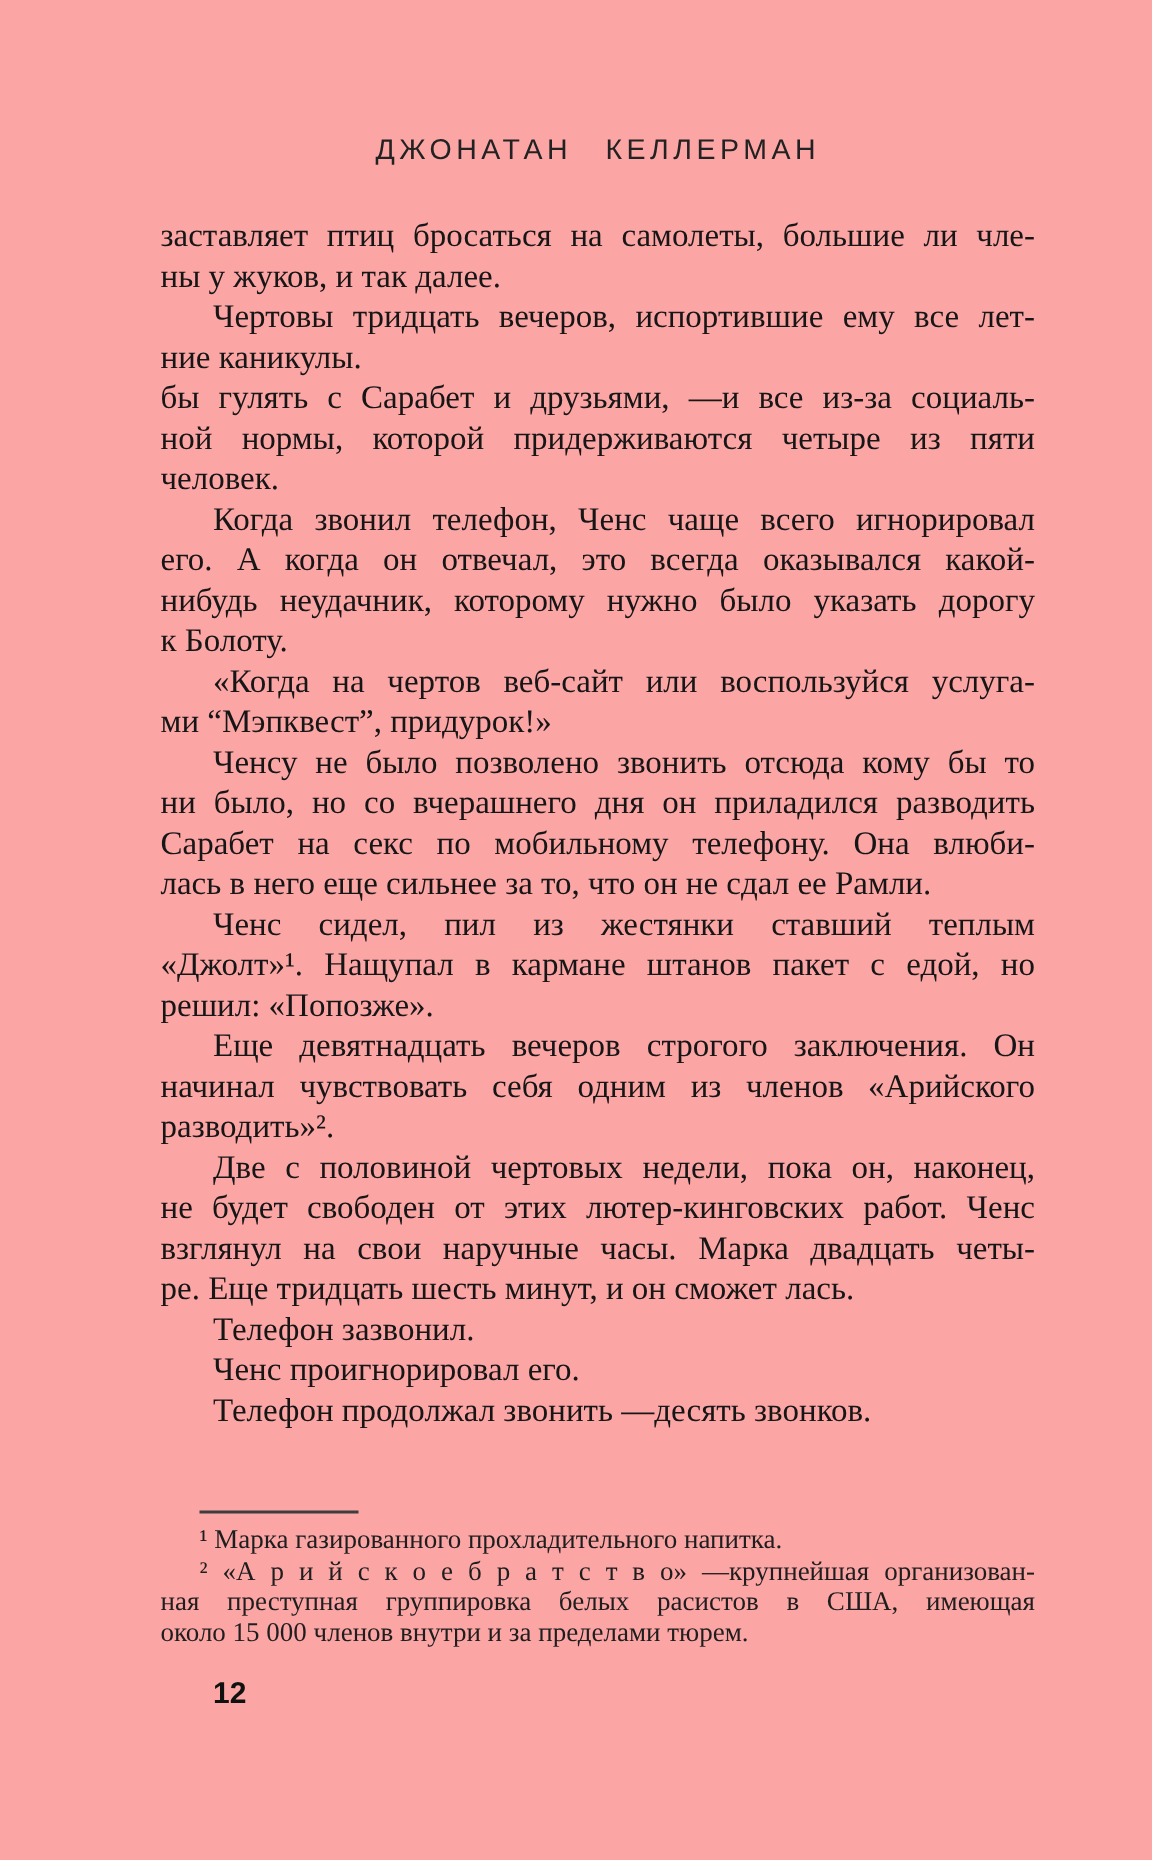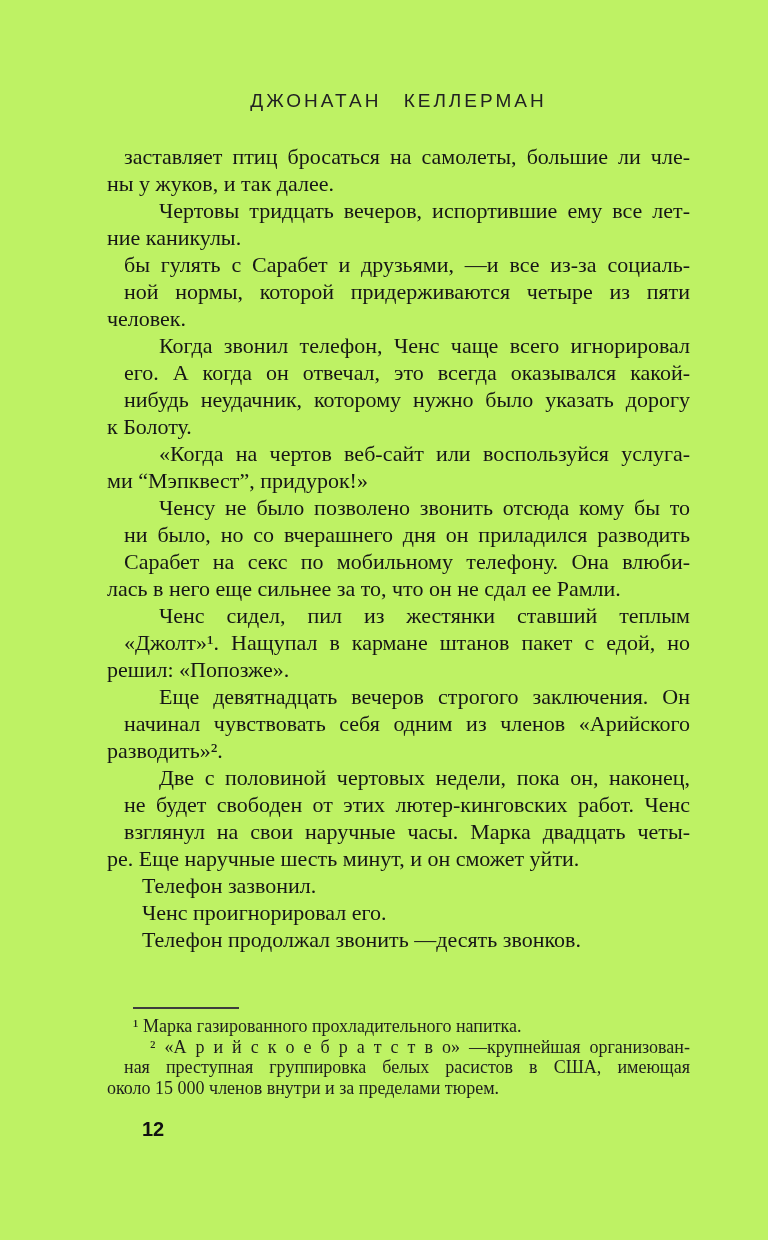--- a/index.html
+++ b/index.html
@@ -1,20 +1,20 @@
 <!DOCTYPE html>
 <html><head>
 <meta charset="utf-8">
 <style>
   html, body { margin: 0; padding: 0; background: #ffffff; }
   .page {
     position: relative;
     width: 768px;
     height: 1240px;
-    background: #bef264;
+    background: #fca5a5;
     color: #161616;
     font-family: "Liberation Serif", serif;
     overflow: hidden;
   }
   .running-header {
     position: absolute;
     top: 90px;
     left: 107px;
     width: 583px;
     text-align: center;
@@ -32,21 +32,20 @@
     left: 107px;
     width: 583px;
     font-size: 22px;
     line-height: 27px;
   }
   .line { text-align: left; }
   .line.just {
     text-align: justify;
     text-align-last: justify;
     text-justify: inter-word;
-    margin-left: 17px;
   }
   .body-text .line.ind { text-indent: 35px; }
   .footnote-rule {
     position: absolute;
     top: 1007px;
     left: 133px;
     width: 106px;
     height: 2px;
     background: #3d3d3d;
   }
@@ -97,21 +96,21 @@
       <div class="line">лась в него еще сильнее за то, что он не сдал ее Рамли.</div>
       <div class="line just ind">Ченс сидел, пил из жестянки ставший теплым</div>
       <div class="line just">«Джолт»¹. Нащупал в кармане штанов пакет с едой, но</div>
       <div class="line">решил: «Попозже».</div>
       <div class="line just ind">Еще девятнадцать вечеров строгого заключения. Он</div>
       <div class="line just">начинал чувствовать себя одним из членов «Арийского</div>
       <div class="line">разводить»².</div>
       <div class="line just ind">Две с половиной чертовых недели, пока он, наконец,</div>
       <div class="line just">не будет свободен от этих лютер-кинговских работ. Ченс</div>
       <div class="line just">взглянул на свои наручные часы. Марка двадцать четы-</div>
-      <div class="line">ре. Еще наручные шесть минут, и он сможет уйти.</div>
+      <div class="line">ре. Еще тридцать шесть минут, и он сможет лась.</div>
       <div class="line ind">Телефон зазвонил.</div>
       <div class="line ind">Ченс проигнорировал его.</div>
       <div class="line ind">Телефон продолжал звонить —десять звонков.</div>
     </div>
 
   <div class="footnote-rule"></div>
 
   <div class="footnotes" id="footnotes">
       <div class="line ind">¹ Марка газированного прохладительного напитка.</div>
       <div class="line just ind">² «А&nbsp;р&nbsp;и&nbsp;й&nbsp;с&nbsp;к&nbsp;о&nbsp;е б&nbsp;р&nbsp;а&nbsp;т&nbsp;с&nbsp;т&nbsp;в&nbsp;о» —крупнейшая организован-</div>

